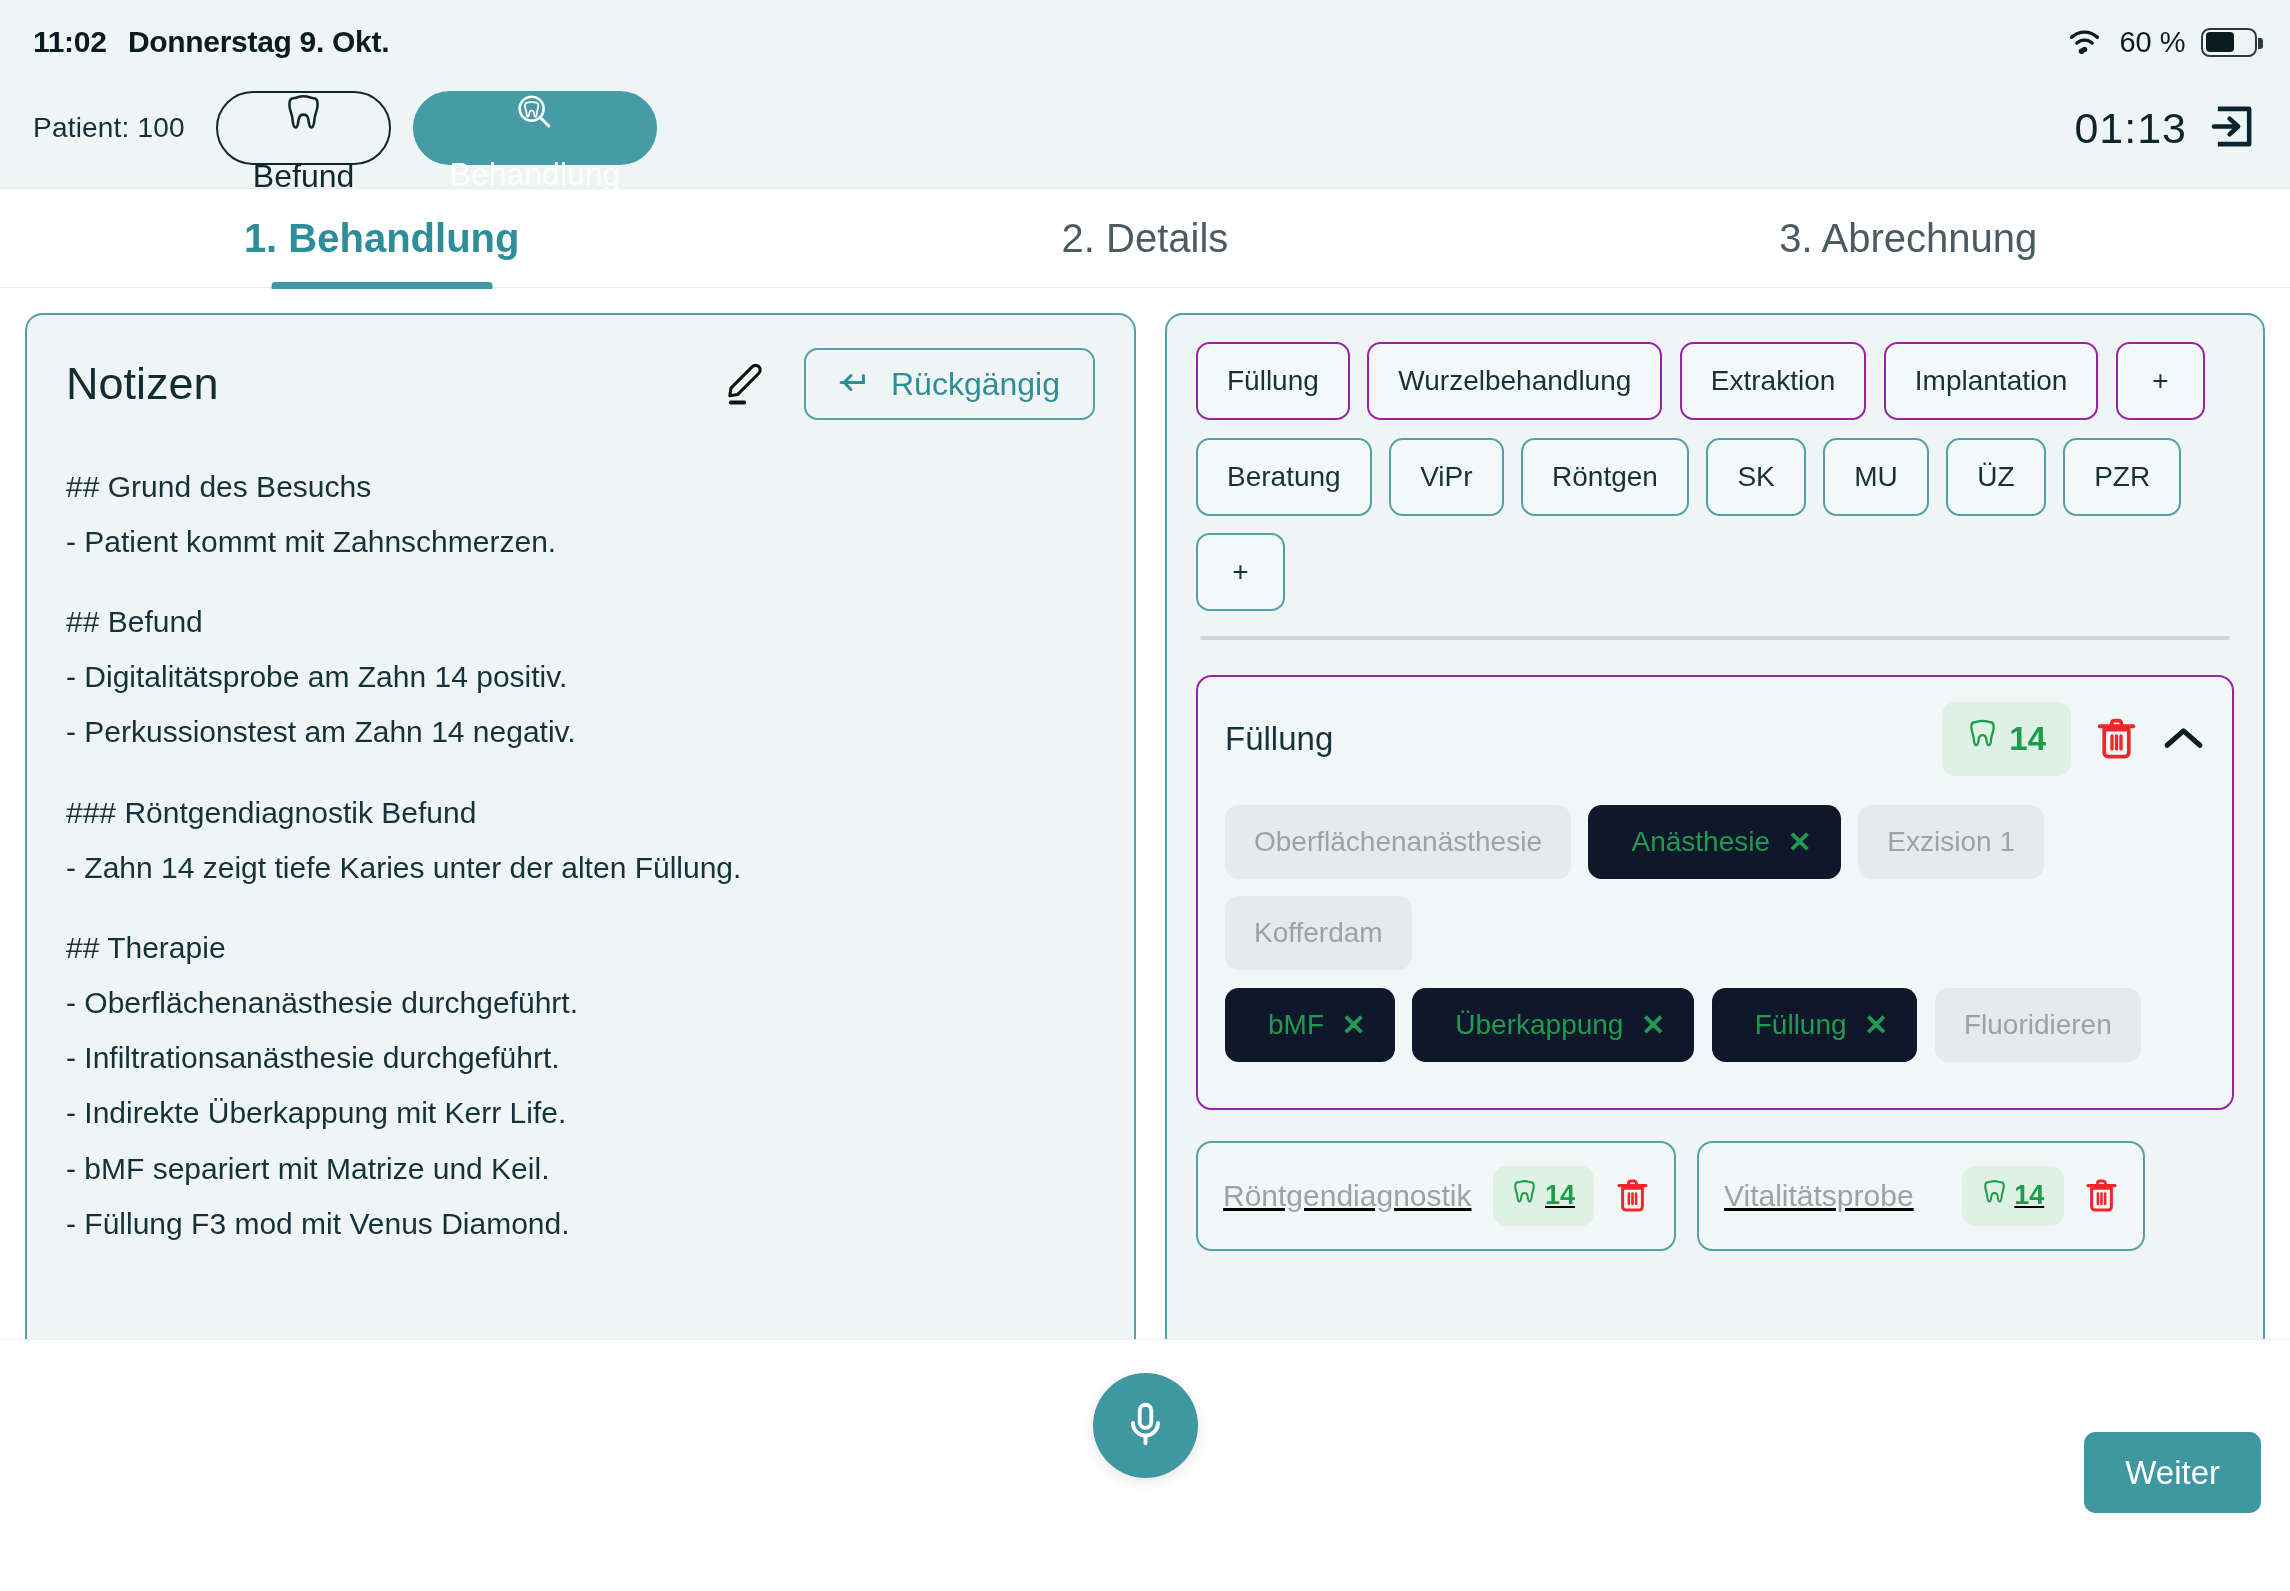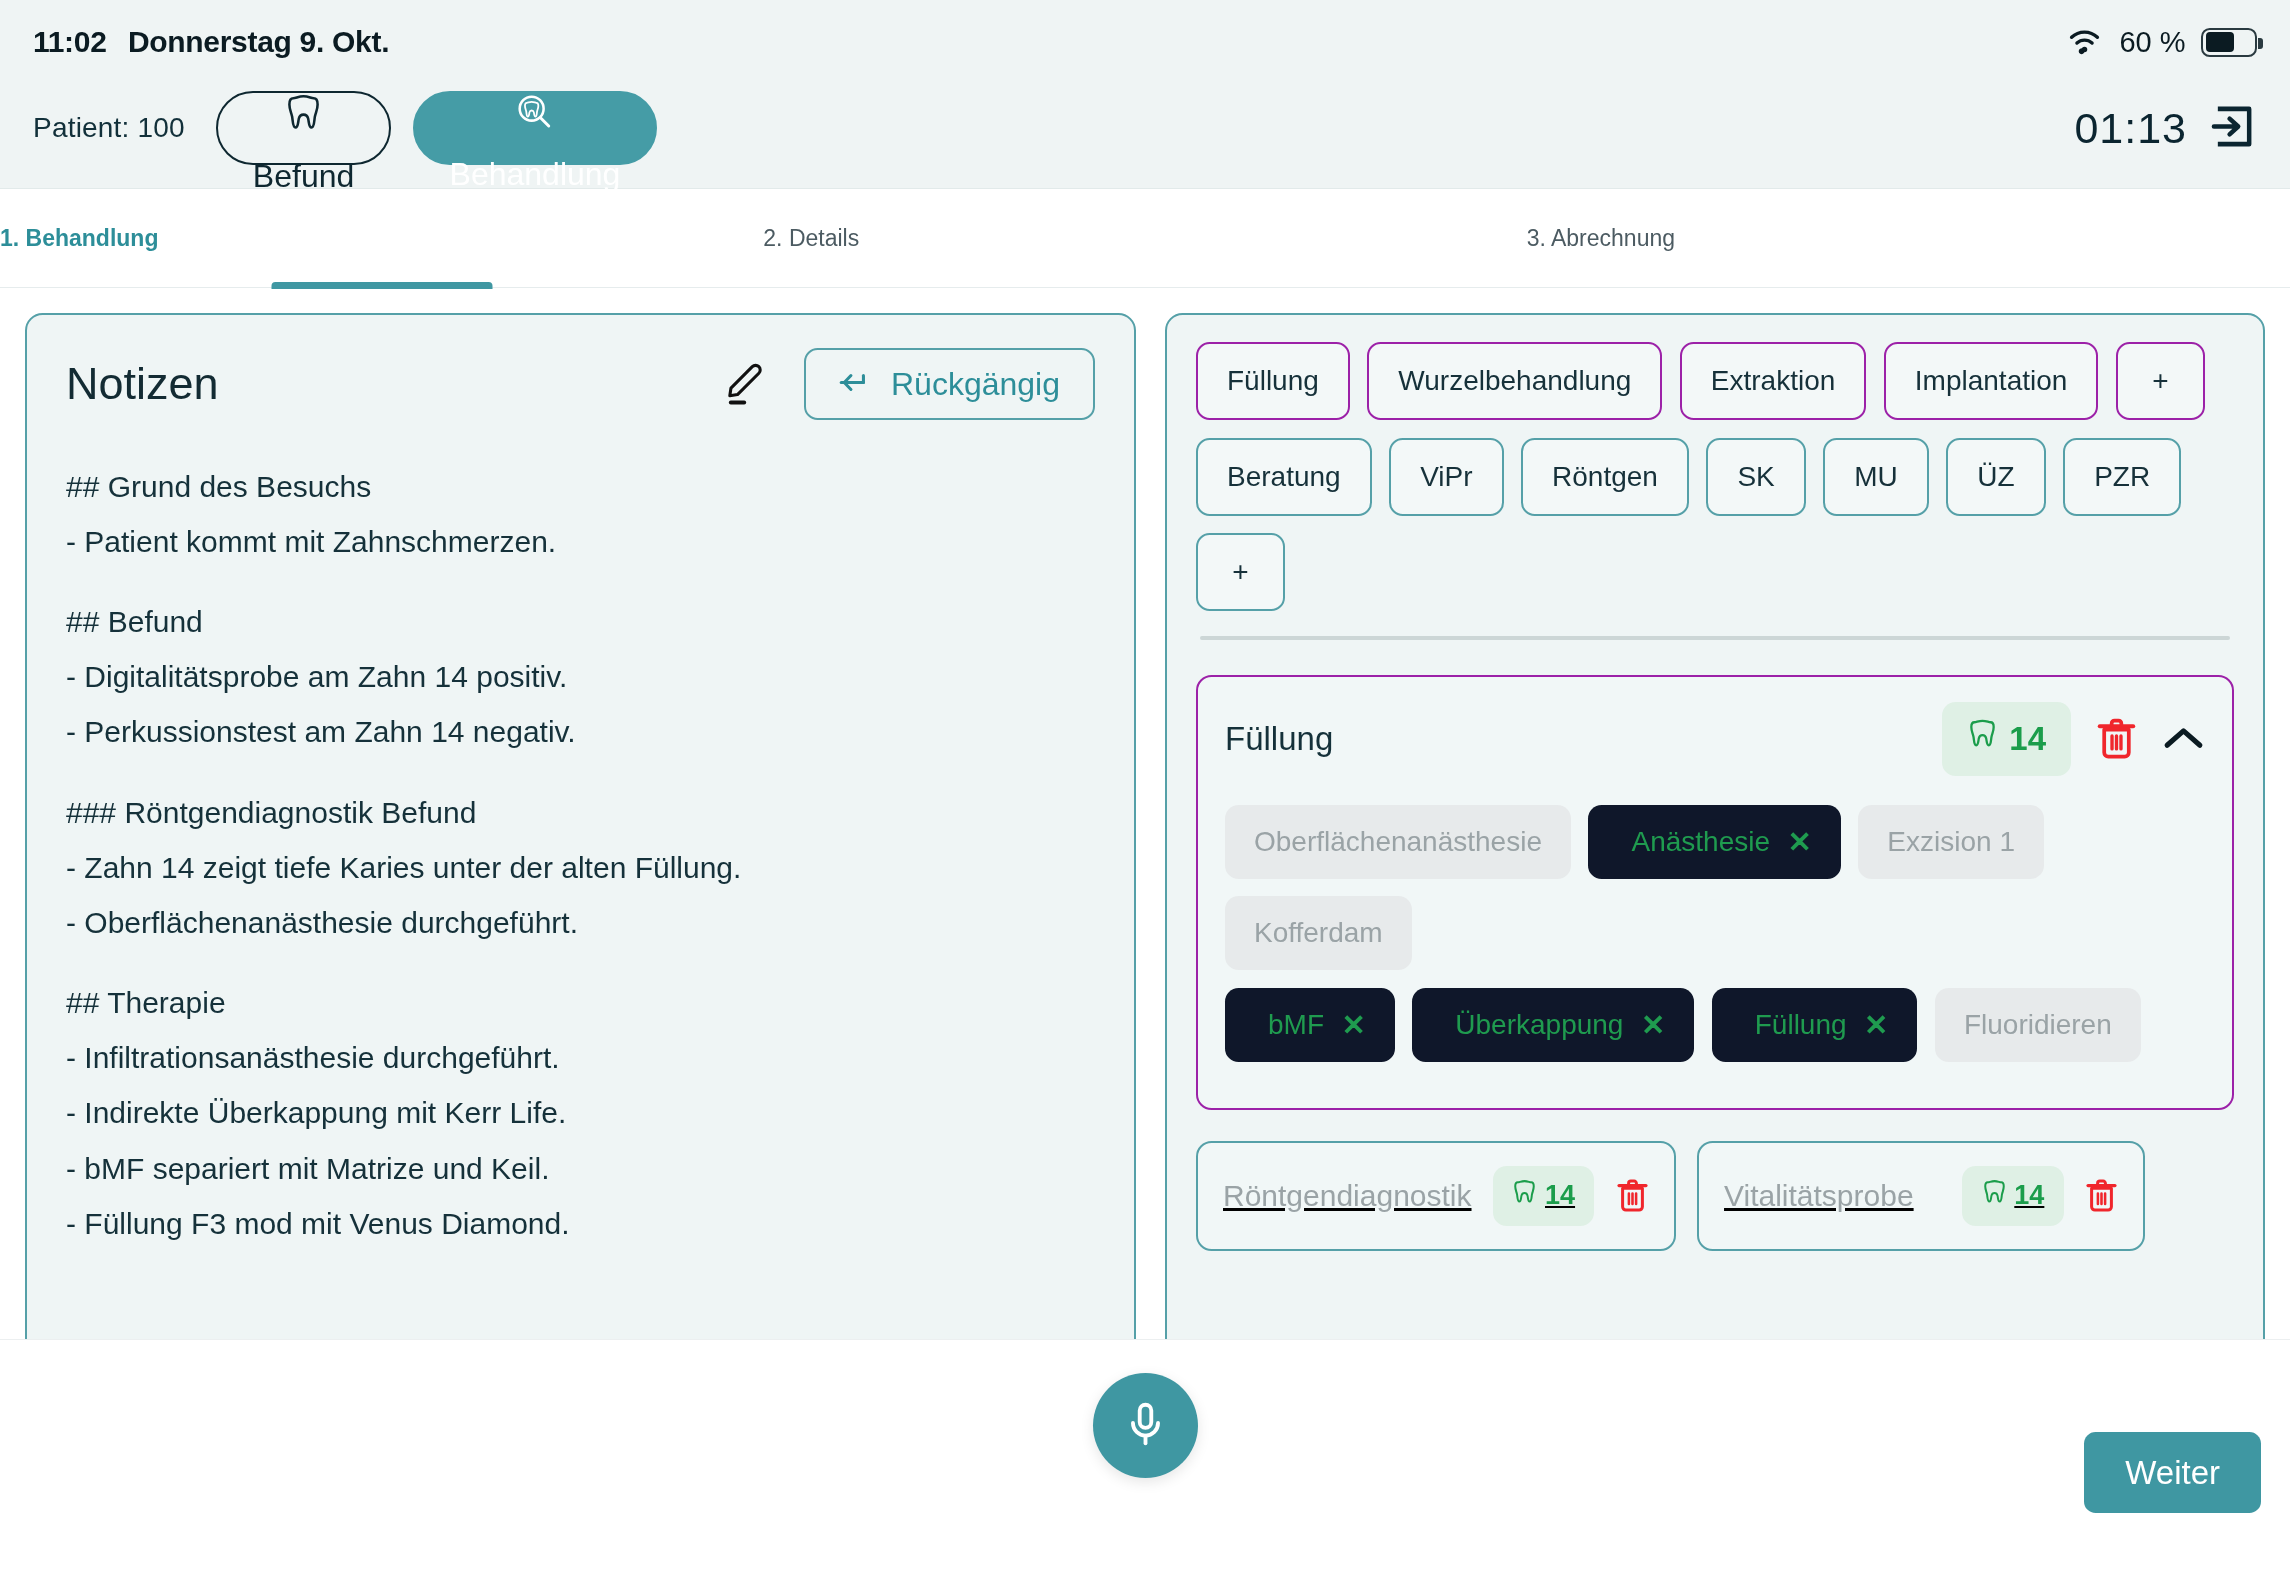--- a/index.html
+++ b/index.html
@@ -50,22 +50,22 @@
   .spacer { flex:1; }
   .timer-wrap { display:flex; align-items:center; gap: 23px; color:#0b2530; }
   .timer { font-size: 43px; letter-spacing: 1px; font-weight:400;}
 
   
   .tabs {
     height: 99px; display:flex; align-items:stretch;
     border-bottom: 1.9px solid #e6eced; background:#fff;
   }
   .tab {
-    flex:1; display:flex; align-items:center; justify-content:flex-start;
-    font-size: 23px; color:#4c5b62; position:relative; cursor:pointer;
+    flex:1; display:flex; align-items:center; justify-content:center;
+    font-size: 40px; color:#4c5b62; position:relative; cursor:pointer;
   }
   .tab.active { color:#2d8e99; font-weight:700; }
   .tab.active::after {
     content:""; position:absolute; bottom:-1.9px; left:50%; transform:translateX(-50%);
     width: 221px; height: 6.8px; background:#3f97a2; border-radius: 3.9px 3.9px 0 0;
   }
 
   
   .main { display:flex; gap: 29px; padding: 25px 25px 0 25px; height: 1079px; }
   .panel {
@@ -251,22 +251,22 @@
         </button>
       </div>
       <div class="notes-body">
         <div class="note-line">## Grund des Besuchs</div>
         <div class="note-line">- Patient kommt mit Zahnschmerzen.</div>
         <div class="note-line gap">## Befund</div>
         <div class="note-line">- Digitalitätsprobe am Zahn 14 positiv.</div>
         <div class="note-line">- Perkussionstest am Zahn 14 negativ.</div>
         <div class="note-line gap">### Röntgendiagnostik Befund</div>
         <div class="note-line">- Zahn 14 zeigt tiefe Karies unter der alten Füllung.</div>
+        <div class="note-line gap">## Therapie</div>
         <div class="note-line">- Oberflächenanästhesie durchgeführt.</div>
-        <div class="note-line gap">## Therapie</div>
         <div class="note-line">- Infiltrationsanästhesie durchgeführt.</div>
         <div class="note-line">- Indirekte Überkappung mit Kerr Life.</div>
         <div class="note-line">- bMF separiert mit Matrize und Keil.</div>
         <div class="note-line">- Füllung F3 mod mit Venus Diamond.</div>
       </div>
     </div>
 
     <div class="panel panel-right">
 
       <div class="chiprow">

